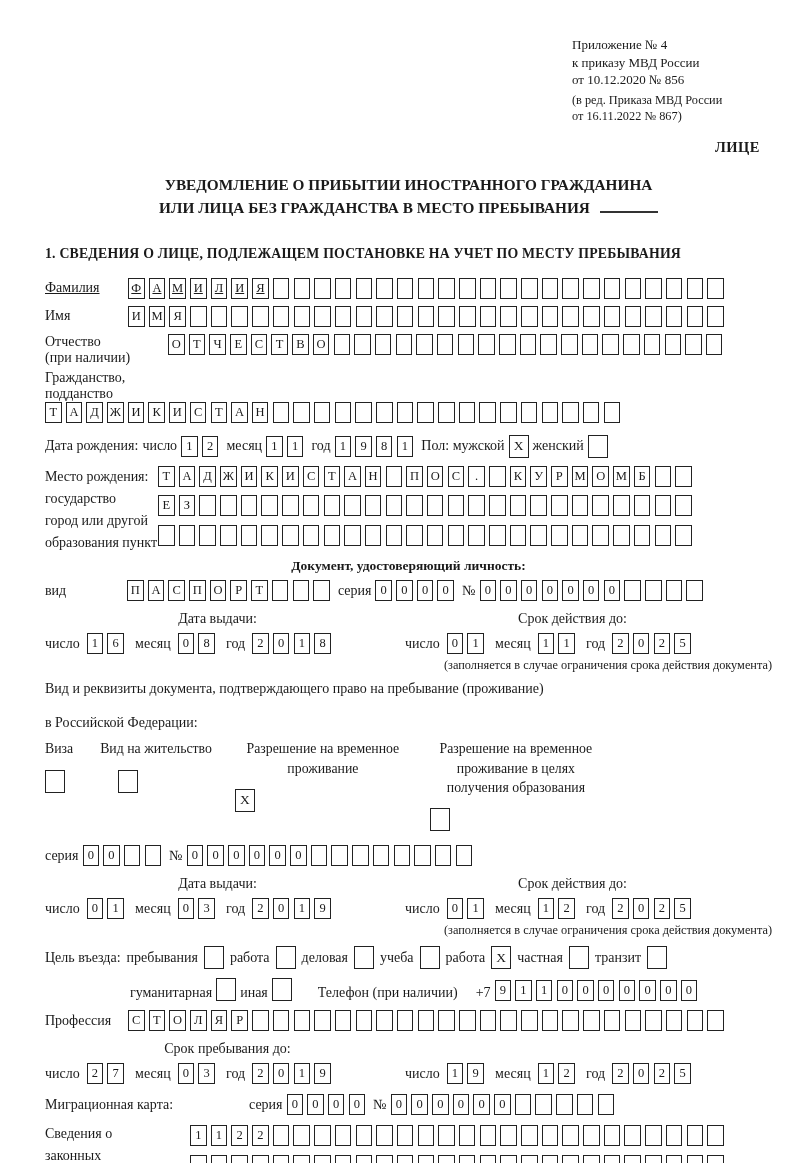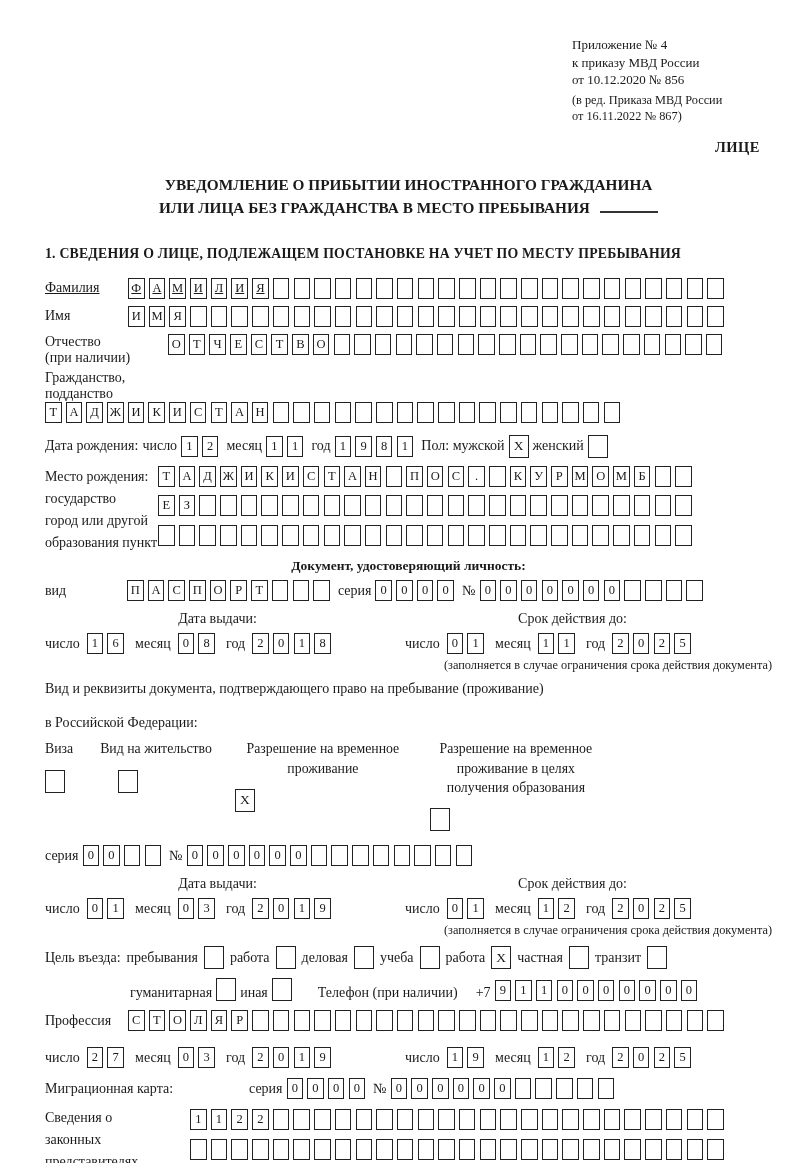--- a/index.html
+++ b/index.html
@@ -569,20 +569,21 @@
       <span class="cell"></span>
       <span class="cell"></span>
       <span class="cell"></span>
       <span class="cell"></span>
       <span class="cell"></span>
       <span class="cell"></span>
     </span>
 </div>
 
 <div class="dhead">
+  <div style="width:365px;">Срок пребывания до:</div>
 </div>
 <div class="daterow">
   <div class="dhalf" style="width:360px;">
     <span class="lbl">число</span>
     <span class="cellrow">
         <span class="cell">2</span>
         <span class="cell">7</span>
       </span>
     <span class="lbl">месяц</span>
     <span class="cellrow">

